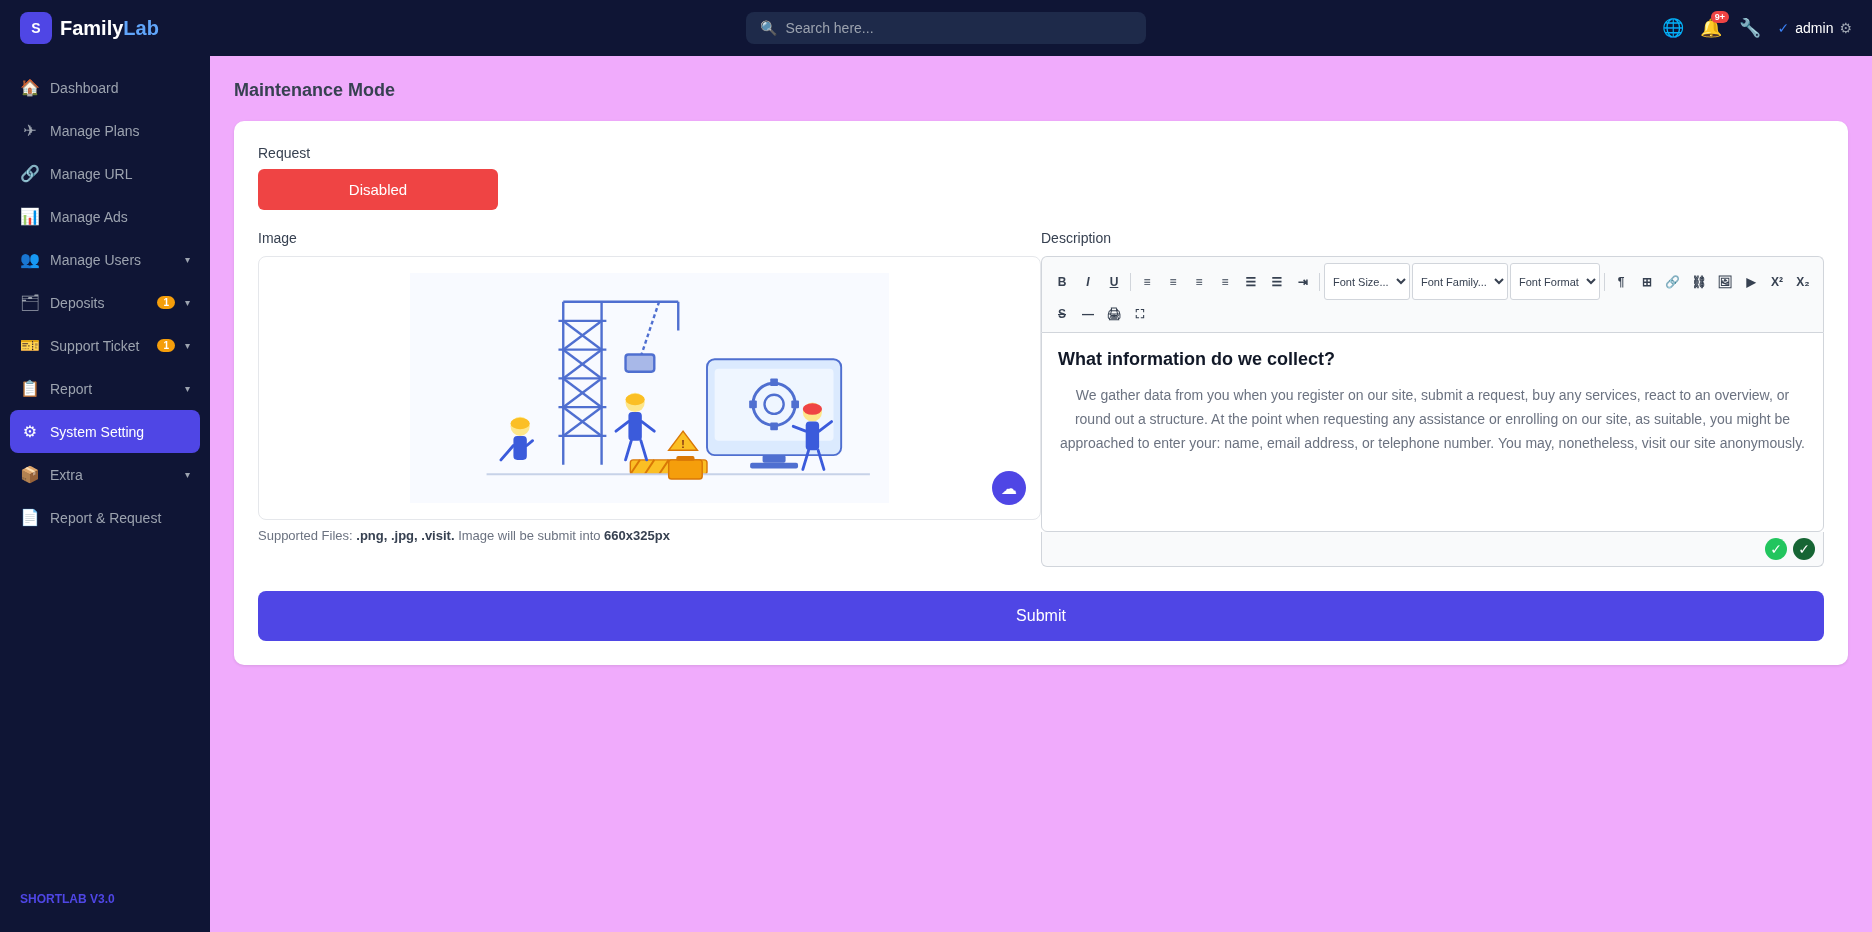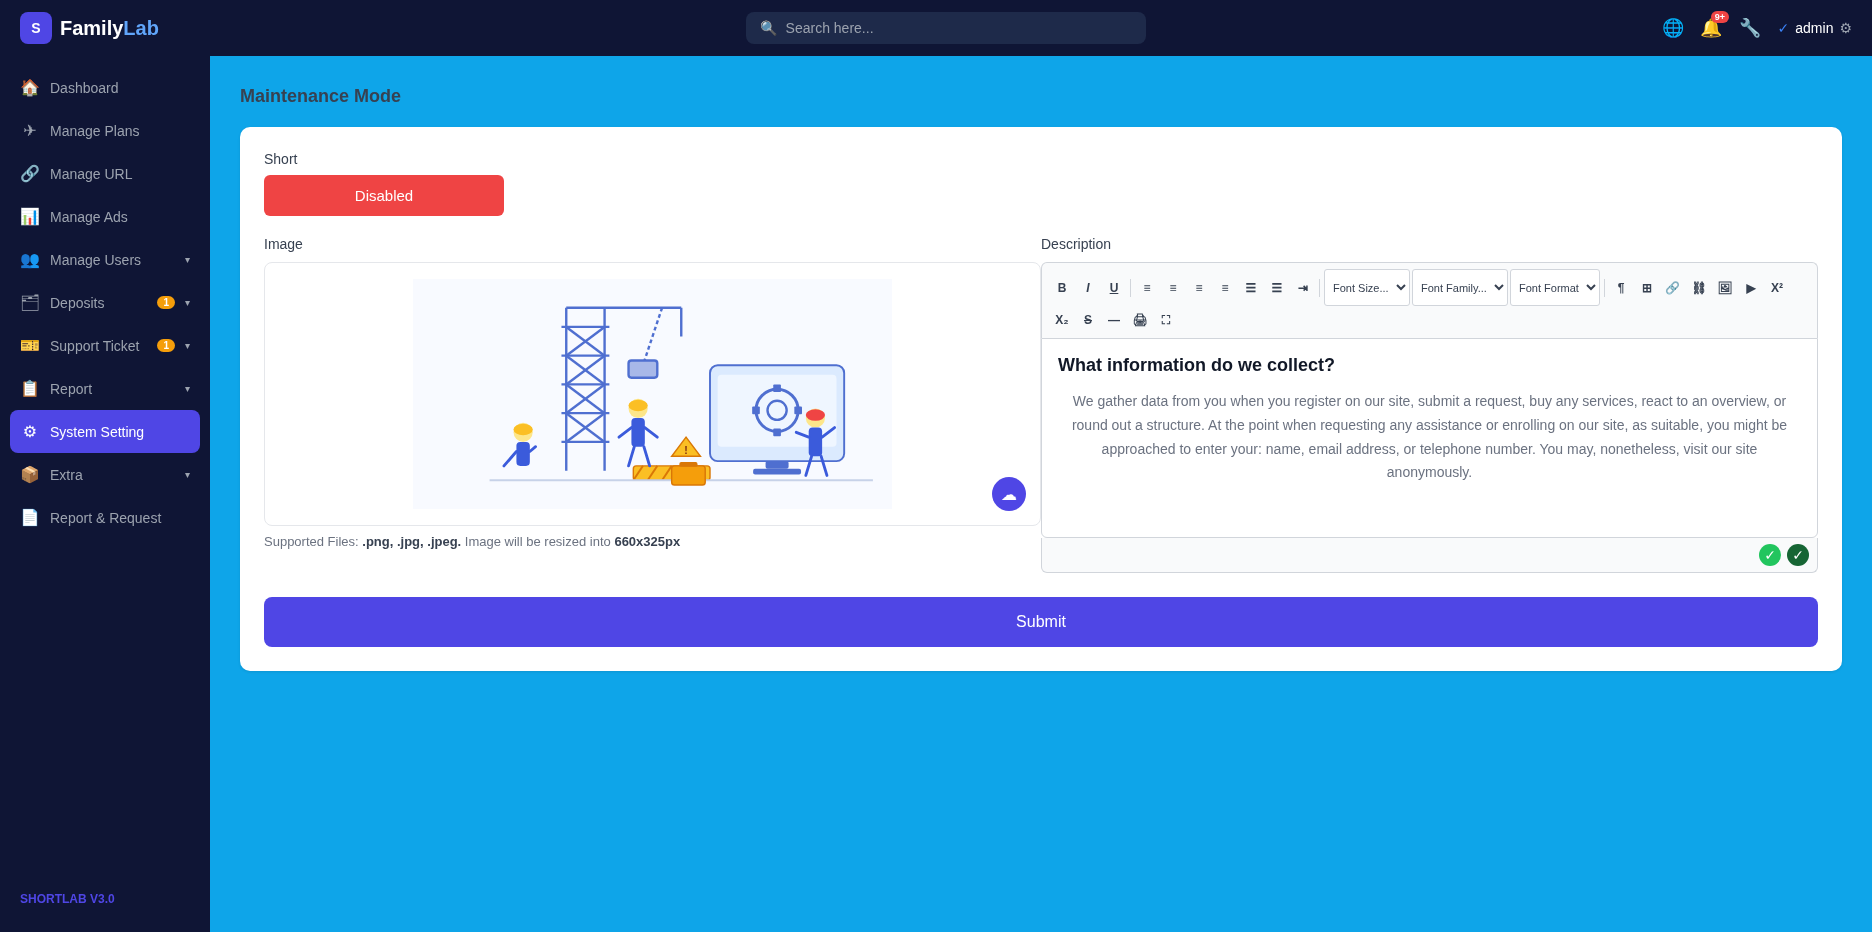--- a/index.html
+++ b/index.html
@@ -143,22 +143,22 @@
       padding: 16px 20px;
       color: #4f46e5;
       font-size: 12px;
       font-weight: bold;
     }
 
     
     .content {
       flex: 1;
       overflow-y: auto;
-      padding: 30px;
-      background: #0ea5e9;
+      padding: 24px;
+      background: #f0abfc;
     }
     .page-title {
       font-size: 18px;
       font-weight: 600;
       color: #374151;
       margin-bottom: 20px;
     }
 
     
     .card {
@@ -431,21 +431,21 @@
 
     <div class="sidebar-footer">SHORTLAB V3.0</div>
   </div>
 
   <div class="content">
     <div class="page-title">Maintenance Mode</div>
 
     <div class="card">
       
       <div class="status-section">
-        <div class="status-label">Short</div>
+        <div class="status-label">Request</div>
         <button class="status-btn">Disabled</button>
       </div>
 
       
       <div class="two-col">
 
         <div>
           <div class="section-label">Image</div>
           <div class="image-upload-area">
 
@@ -532,21 +532,21 @@
 
               <line x1="80" y1="210" x2="480" y2="210" stroke="#c7d2e8" stroke-width="2"></line>
 
               <rect x="270" y="195" width="35" height="20" rx="3" fill="#f59e0b" stroke="#d97706" stroke-width="1.5"></rect>
               <rect x="278" y="191" width="19" height="5" rx="2" fill="#d97706"></rect>
             </svg>
 
             <div class="upload-btn">☁</div>
           </div>
           <div class="upload-hint">
-            <span>Supported Files: </span><strong>.png, .jpg, .jpeg.</strong><span> Image will be resized into </span><strong>660x325px</strong>
+            <span>Supported Files: </span><strong>.png, .jpg, .visit.</strong><span> Image will be submit into </span><strong>660x325px</strong>
           </div>
         </div>
 
         <div>
           <div class="section-label">Description</div>
 
           <div class="editor-toolbar">
             <button class="toolbar-btn">
                 <strong>B</strong>
               </button>

